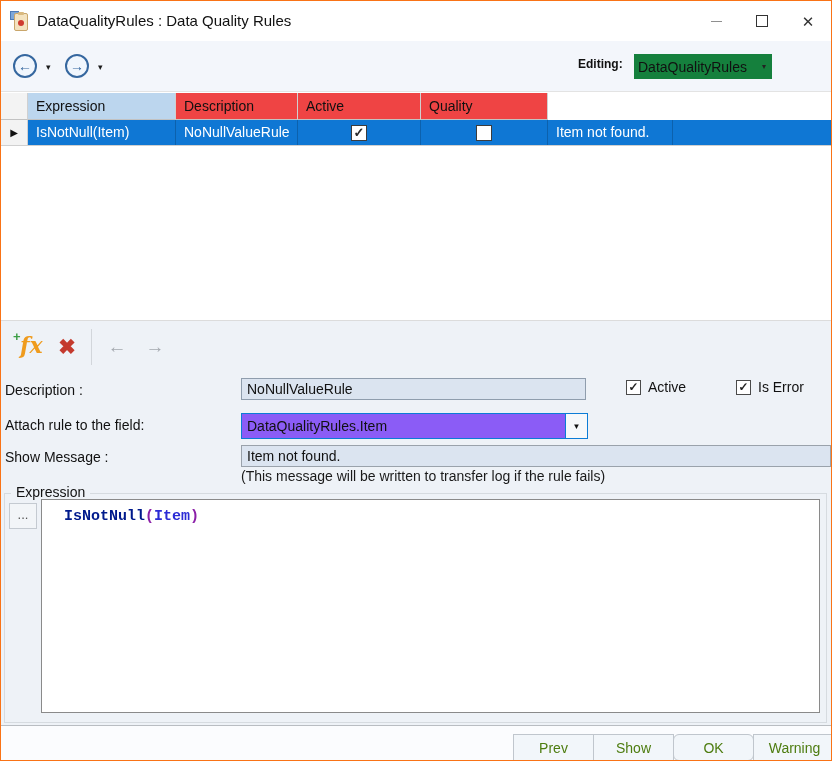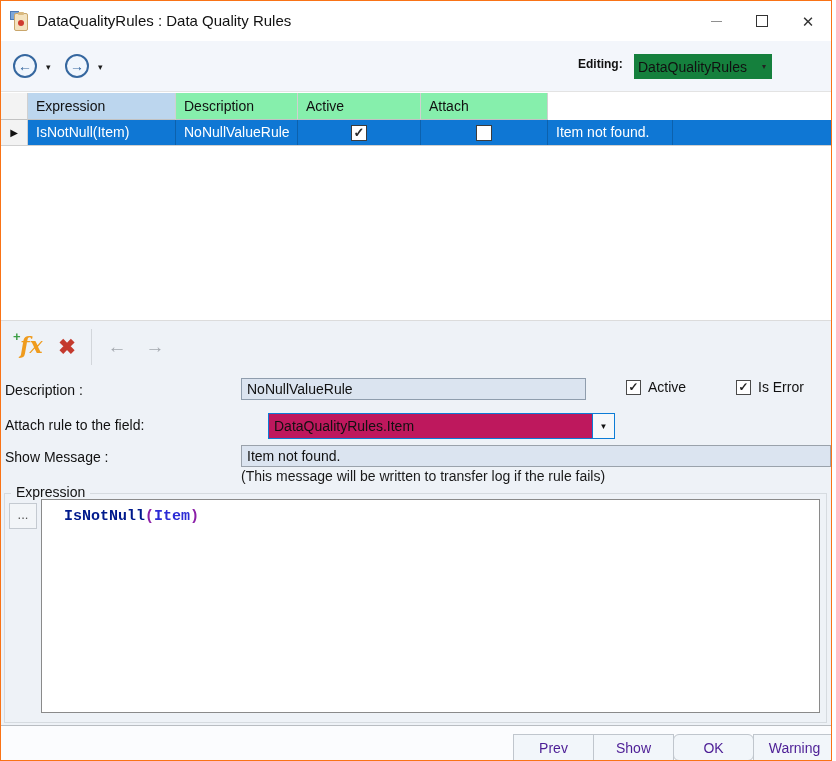--- a/index.html
+++ b/index.html
@@ -27,21 +27,21 @@
   .nav-circle { position:absolute; width:24px; height:24px; top:13px; border:2px solid #35679f; border-radius:50%; background:#f0f6fd; color:#35679f; font-size:14px; font-weight:bold; display:flex; align-items:center; justify-content:center; line-height:1; }
   .nav-caret { position:absolute; top:21px; font-size:9px; color:#1a1a1a; }
   .editing-label { position:absolute; left:577px; top:16px; font-size:12px; font-weight:bold; color:#111; }
   .editing-combo { position:absolute; left:633px; top:13px; width:138px; height:25px; background:#15803d; display:flex; align-items:center; }
   .editing-combo .value { flex:1; font-size:14px; padding-left:4px; color:#111; white-space:nowrap; }
   .editing-combo .caret { font-size:8px; color:#222; padding-right:6px; }
 
   
   .grid-area { position:absolute; top:92px; left:0; right:0; height:227px; background:#fff; }
   .grid-header { display:flex; height:27px; }
-  .gh-cell { border-right:1px solid #d0d0d0; border-bottom:1px solid #c2c2c2; font-size:14px; line-height:26px; padding-left:8px; background:#86efac; color:#111; overflow:hidden; white-space:nowrap; }
+  .gh-cell { border-right:1px solid #d0d0d0; border-bottom:1px solid #c2c2c2; font-size:14px; line-height:26px; padding-left:8px; background:#ef4444; color:#111; overflow:hidden; white-space:nowrap; }
   .gh-corner { width:27px; background:#f3f3f3; padding:0; }
   .gh-sel { background:#bcd6ee; }
   .grid-row { display:flex; height:26px; background:#0f77d4; color:#fff; border-bottom:1px solid #d0d0d0; }
   .gr-cell { border-right:1px solid rgba(0,0,0,0.18); font-size:14px; line-height:25px; padding-left:8px; overflow:hidden; white-space:nowrap; }
   .gr-rowheader { width:27px; background:#f3f3f3; color:#111; padding:0; display:flex; align-items:center; justify-content:center; font-size:10px; border-right:1px solid #d0d0d0; }
   .cell-check { display:flex; align-items:center; justify-content:center; padding:0; }
   .grid-checkbox { width:16px; height:16px; background:#fff; border:1px solid #3c3c3c; display:flex; align-items:center; justify-content:center; font-size:13px; font-weight:bold; color:#2b2b2b; line-height:1; }
 
   .col-exp { width:148px; } .col-desc { width:122px; } .col-act { width:123px; }
   .col-warn { width:127px; } .col-err { width:125px; }
@@ -56,37 +56,37 @@
   .del-btn { position:absolute; left:52px; top:8px; width:28px; height:28px; display:flex; align-items:center; justify-content:center; font-size:21px; font-weight:bold; color:#c43a2e; cursor:default; }
   .tb-sep { position:absolute; left:90px; top:4px; height:36px; border-left:1px solid #d2d6db; }
   .tb-arrow { position:absolute; top:8px; width:28px; height:28px; display:flex; align-items:center; justify-content:center; font-size:19px; color:#a4a9af; }
 
   .form-label { position:absolute; left:4px; font-size:14px; color:#111; white-space:nowrap; }
   .textbox { position:absolute; background:#dbe4f0; border:1px solid #8f9dad; font-size:14px; color:#111; line-height:20px; padding-left:5px; overflow:hidden; white-space:nowrap; }
 
   .cb-wrap { position:absolute; display:flex; align-items:center; gap:7px; font-size:14px; color:#111; }
   .cb-box { width:15px; height:15px; background:#fff; border:1px solid #4a4a4a; display:flex; align-items:center; justify-content:center; font-size:12px; font-weight:bold; color:#222; line-height:1; }
 
-  .combo { position:absolute; border:1px solid #0c7cd6; background:#be185d; display:flex;margin-left:27px; }
+  .combo { position:absolute; border:1px solid #0c7cd6; background:#8b5cf6; display:flex; }
   .combo .value { flex:1; font-size:14px; line-height:24px; padding-left:5px; color:#111; overflow:hidden; white-space:nowrap; }
   .combo .dd-btn { width:22px; background:#f6f8fa; border-left:1px solid #0c7cd6; display:flex; align-items:center; justify-content:center; font-size:8px; color:#111; }
 
   .helper-text { position:absolute; left:240px; top:147px; font-size:14px; color:#1a1a1a; }
 
   .exp-group { position:absolute; left:3px; right:4px; top:172px; height:230px; border:1px solid #d6dbe0; }
   .exp-legend { position:absolute; left:6px; top:-10px; padding:0 5px; background:#eef2f7; font-size:14px; color:#111; }
   .ellipsis-btn { position:absolute; left:4px; top:9px; width:28px; height:26px; background:#f2f5f8; border:1px solid #c4cad1; font-size:13px; color:#555; display:flex; align-items:flex-end; justify-content:center; padding-bottom:7px; line-height:1; cursor:default; }
   .code-box { position:absolute; left:36px; top:5px; right:6px; bottom:9px; background:#fff; border:1px solid #8a8a8a; }
   .code-line { font-family:"Liberation Mono", monospace; font-size:15px; font-weight:bold; padding:8px 0 0 22px; white-space:pre; }
   .tok-fn { color:#001a8c; }
   .tok-paren { color:#8b1fa8; }
   .tok-arg { color:#2b2bd5; }
 
   .footer-divider { position:absolute; left:0; right:0; top:404px; border-top:1px solid #b9bdc2; background:#fbfcfe; bottom:0; }
-  .footer-btn { position:absolute; top:413px; height:27px; background:#f2f6fa; border:1px solid #c0c6cd; font-size:14px; color:#4c1d95; display:flex; align-items:center; justify-content:center; cursor:default; }
+  .footer-btn { position:absolute; top:413px; height:27px; background:#f2f6fa; border:1px solid #c0c6cd; font-size:14px; color:#4d7c0f; display:flex; align-items:center; justify-content:center; cursor:default; }
 </style>
 </head>
 <body>
 
 <div class="window">
 
   <div class="titlebar">
     <div class="app-icon">
       <span class="blue-sq"></span>
       <span class="clipboard"></span>
@@ -122,21 +122,21 @@
       <span class="caret">▾</span>
     </div>
   </div>
 
   <div class="grid-area">
     <div class="grid-header">
       <div class="gh-cell gh-corner"></div>
       <div class="gh-cell gh-sel col-exp">Expression</div>
       <div class="gh-cell col-desc">Description</div>
       <div class="gh-cell col-act">Active</div>
-      <div class="gh-cell col-warn">Attach</div>
+      <div class="gh-cell col-warn">Quality</div>
     </div>
     <div class="grid-row">
       <div class="gr-rowheader">
           <span>▶</span>
         </div>
       <div class="gr-cell col-exp">IsNotNull(Item)</div>
       <div class="gr-cell col-desc">NoNullValueRule</div>
       <div class="gr-cell col-act cell-check">
         <span class="grid-checkbox">
             <span>✓</span>

